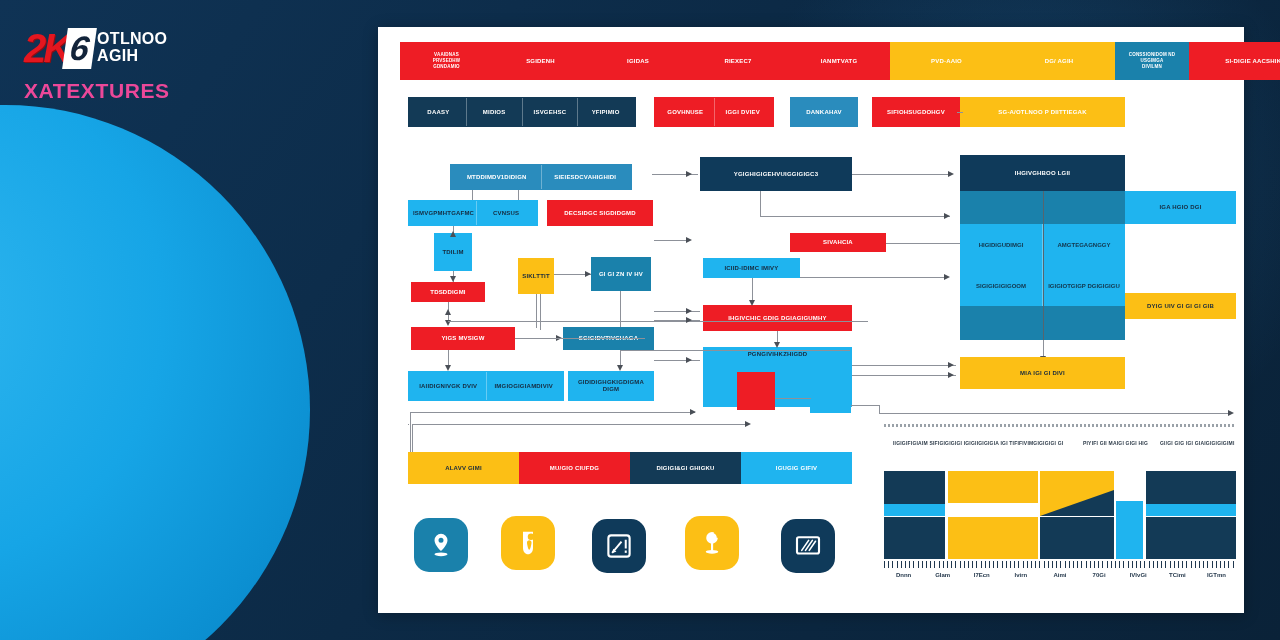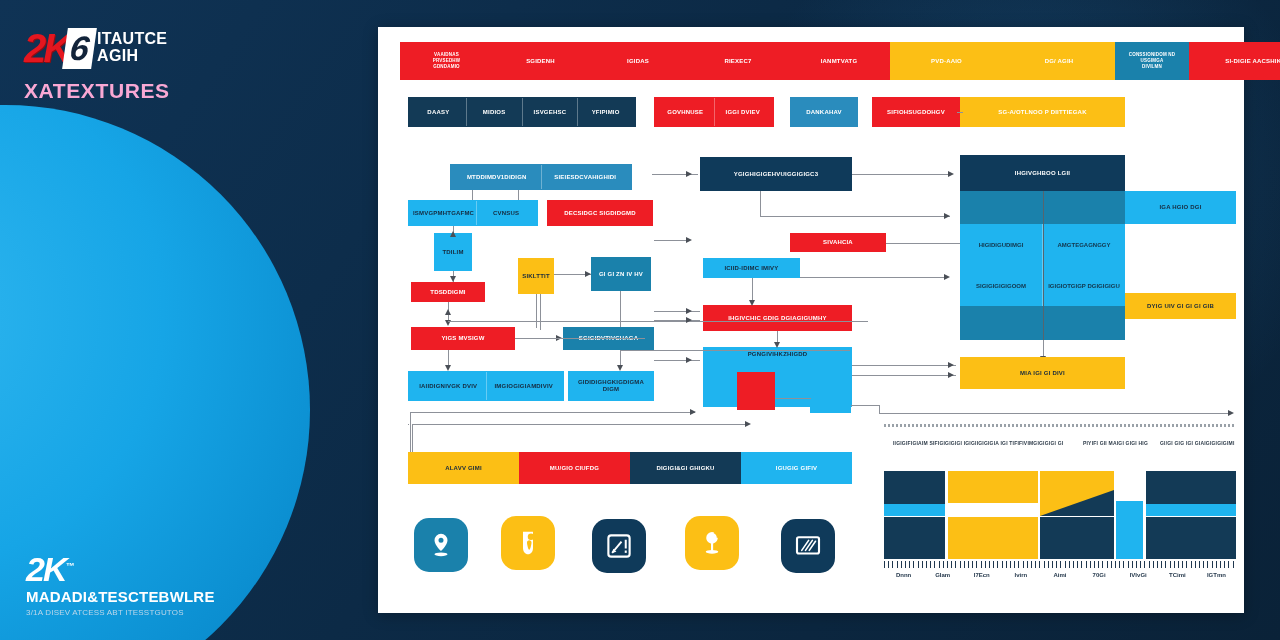--- a/index.html
+++ b/index.html
@@ -26,21 +26,21 @@
   .logo-mark{position:relative;display:inline-block;}
   .logo-2k{display:inline-block;font-weight:bold;font-size:40px;line-height:40px;
     color:#e4161f;font-style:italic;letter-spacing:-3px;
     text-shadow:1px 1px 0 #8e0d12;}
   .logo-6{display:inline-block;position:relative;margin-left:-4px;top:-2px;
     background:#fff;color:#12233a;font-weight:bold;font-style:italic;
     font-size:34px;line-height:34px;padding:3px 7px 4px 5px;letter-spacing:-2px;
     transform:skewX(-8deg);}
   .logo-text{margin-left:3px;margin-top:2px;}
   .logo-text div{color:#fff;font-weight:bold;font-size:16px;line-height:17px;letter-spacing:.3px;}
-  .brand-sub{color:#f9a8d4;font-weight:bold;font-size:21px;line-height:24px;margin-top:8px;letter-spacing:.6px;}
+  .brand-sub{color:#ec4899;font-weight:bold;font-size:21px;line-height:24px;margin-top:8px;letter-spacing:.6px;}
 
   .brand-bottom{position:absolute;left:26px;bottom:22px;width:300px;}
   .logo-bot{font-weight:bold;font-style:italic;font-size:34px;line-height:34px;color:#fff;
     letter-spacing:-2px;position:relative;display:inline-block;}
   .logo-bot sup{font-size:9px;vertical-align:super;letter-spacing:0;}
   .brand-bot-title{color:#fff;font-weight:bold;font-size:15px;line-height:17px;margin-top:2px;letter-spacing:.2px;}
   .brand-bot-sub{color:#bcd7ea;font-size:8px;line-height:10px;margin-top:3px;letter-spacing:.2px;
     filter:blur(.35px);}
 
   
@@ -86,32 +86,27 @@
   <div class="bg-base"></div>
   <div class="bg-sheen"></div>
   <div class="bg-circle"></div>
 
   <div class="brand-top">
     <div class="logo-row">
       <span class="logo-mark">
         <span class="logo-2k">2K</span><span class="logo-6">6</span>
       </span>
       <span class="logo-text">
-        <div>ITAUTCE</div>
+        <div>OTLNOO</div>
         <div>AGIH</div>
       </span>
     </div>
     <div class="brand-sub">XATEXTURES</div>
   </div>
 
-  <div class="brand-bottom">
-    <div class="logo-bot"><span>2K</span><sup>™</sup></div>
-    <div class="brand-bot-title">MADADI&amp;TESCTEBWLRE</div>
-    <div class="brand-bot-sub">3/1A DISEV ATCESS ABT ITESSTGUTOS</div>
-  </div>
 
   <div class="canvas"></div>
 
   <div id="layers">
       <div class="node" style="background: rgb(238, 29, 37); white-space: pre-line; font-size: 4.5px; line-height: 6px; position: absolute; left: 400px; top: 42px; width: 93px; height: 38px;">VAAIDNAS
 PRVSEDHW
 GDNDAMIO</div>
       <div class="node" style="background: rgb(238, 29, 37); white-space: pre-line; font-size: 6px; line-height: 6px; position: absolute; left: 493px; top: 42px; width: 95px; height: 38px;">SGIDENH</div>
       <div class="node" style="background: rgb(238, 29, 37); white-space: pre-line; font-size: 6px; line-height: 6px; position: absolute; left: 588px; top: 42px; width: 100px; height: 38px;">IGIDAS</div>
       <div class="node" style="background: rgb(238, 29, 37); white-space: pre-line; font-size: 6px; line-height: 6px; position: absolute; left: 688px; top: 42px; width: 100px; height: 38px;">RIEXEC7</div>

